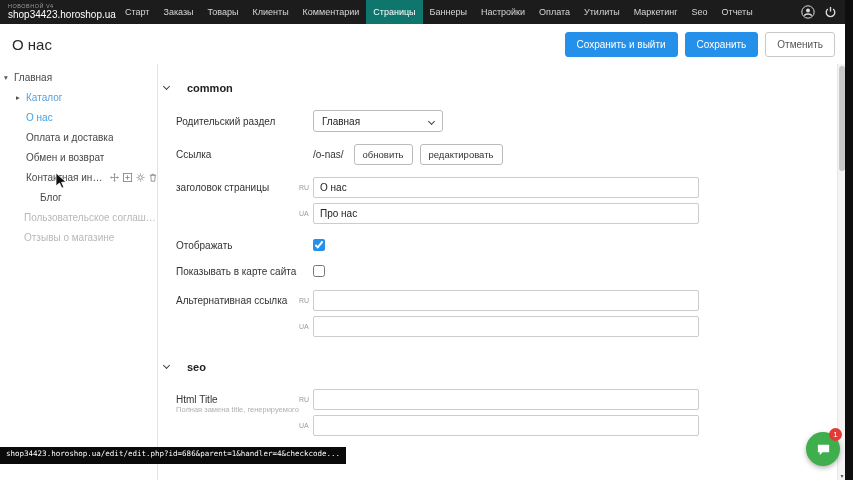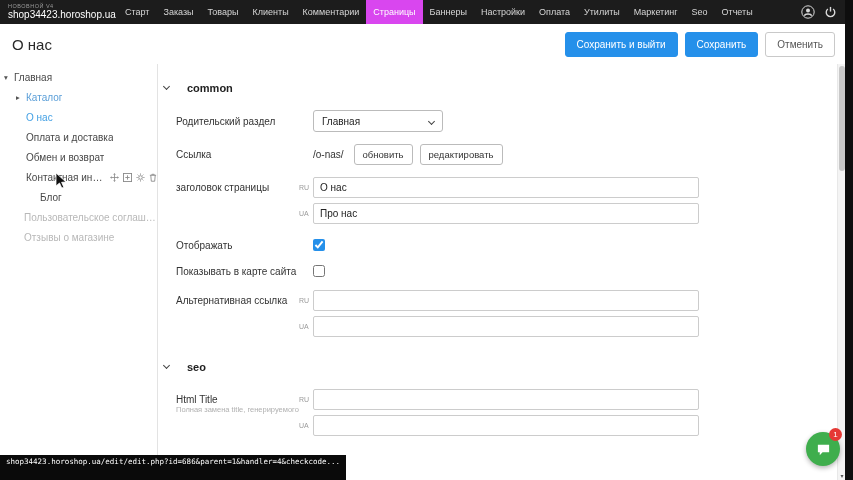--- a/index.html
+++ b/index.html
@@ -7,21 +7,21 @@
   body { font-family:"Liberation Sans", sans-serif; }
   .screen { position:relative; width:853px; height:480px; background:#fff; overflow:hidden; margin:0 auto; }
 
   
   .topbar { position:absolute; top:0; left:0; width:853px; height:24px; background:#1c1c1c; display:flex; align-items:center; z-index:5; }
   .logo { padding-left:8px; width:118px; line-height:1.05; cursor:pointer; }
   .logo-small { font-size:5.5px; color:#9a9a9a; letter-spacing:.5px; }
   .logo-main { font-size:10px; font-weight:normal; color:#fff; white-space:nowrap; }
   .menu { display:flex; height:100%; align-items:stretch; }
   .menu-item { font-size:9px; color:#d6d6d6; padding:0 7px; display:flex; align-items:center; cursor:pointer; white-space:nowrap; }
-  .menu-item.active { background:#d946ef; color:#fff;text-align:center; }
+  .menu-item.active { background:#0f766e; color:#fff;text-align:center; }
   .topbar-icons { margin-left:auto; display:flex; align-items:center; gap:9px; padding-right:16px; }
   .topbar-icons .tico { display:flex; cursor:pointer; }
 
   
   .page-header { position:absolute; top:24px; left:0; width:845px; height:40px; background:#fff; display:flex; align-items:center; z-index:4; }
   .page-title { font-size:15px; font-weight:400; color:#2a2a2a; padding-left:12px; }
   .actions { margin-left:auto; display:flex; gap:7px; padding-right:10px;align-items:center; }
   .btn { font-family:"Liberation Sans", sans-serif; font-size:10px; border-radius:3px; padding:6px 11px; cursor:pointer; white-space:nowrap; }
   .btn-blue { background:#2590ea; border:1px solid #2590ea; color:#fff; }
   .btn-plain { background:#fff; border:1px solid #c9c9c9; color:#555; }
@@ -53,21 +53,21 @@
   .mini-btn { background:#fff; border:1px solid #bbb; border-radius:3px; font-family:"Liberation Sans", sans-serif; font-size:9.5px; color:#333; padding:4px 8px; cursor:pointer; margin-right:7px; }
   .cbx { width:12px; height:12px; accent-color:#2590ea; cursor:pointer; }
 
   
   .scrollbar { position:absolute; top:64px; right:8px; width:8px; height:416px; background:#f4f4f4; border-left:1px solid #e8e8e8; z-index:6; }
   .scroll-thumb { position:absolute; top:2px; left:1px; width:6px; height:105px; background:#c8c8c8; border-radius:3px; cursor:pointer; }
   .scroll-down { position:absolute; bottom:1px; left:0; width:8px; text-align:center; font-size:6px; color:#555; cursor:pointer; }
   .right-strip { position:absolute; top:0; right:0; width:8px; height:480px; background:#0e0e0e; z-index:7; }
 
   
-  .statusbar { position:absolute; left:0; bottom:0; height:25px; background:#0a0a0a; color:#fff; font-family:"DejaVu Sans Mono", monospace; font-size:7.5px; line-height:13px; padding:0 6px; white-space:nowrap; z-index:8; }
+  .statusbar { position:absolute; left:0; bottom:16px; height:17px; background:#0a0a0a; color:#fff; font-family:"DejaVu Sans Mono", monospace; font-size:7.5px; line-height:13px; padding:0 6px; white-space:nowrap; z-index:8; }
 
   
   .chat { position:absolute; left:806px; top:432px; width:34px; height:34px; border-radius:50%; background:#3fae4d; box-shadow:0 2px 5px rgba(0,0,0,.3); display:flex; align-items:center; justify-content:center; cursor:pointer; z-index:9; }
   .chat-badge { position:absolute; top:-4px; right:-2px; min-width:13px; height:13px; border-radius:7px; background:#e53935; color:#fff; font-size:8px; line-height:13px; text-align:center; padding:0 2px; }
 
   .cursor { position:absolute; left:55px; top:172px; z-index:10; pointer-events:none; }
 </style>
 </head>
 <body>
 

